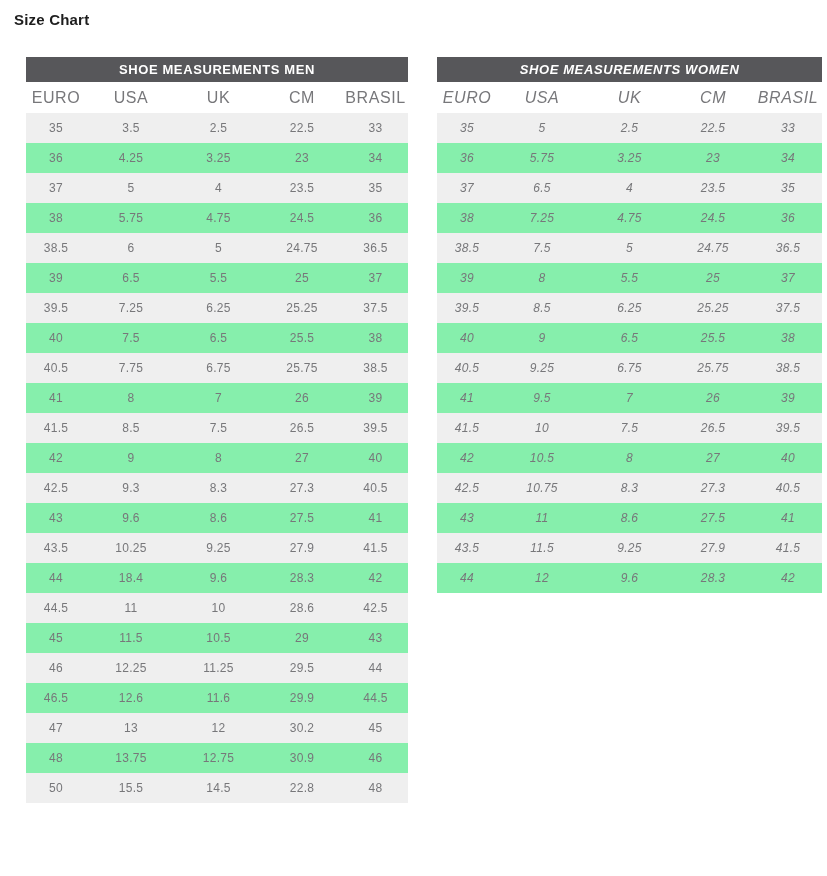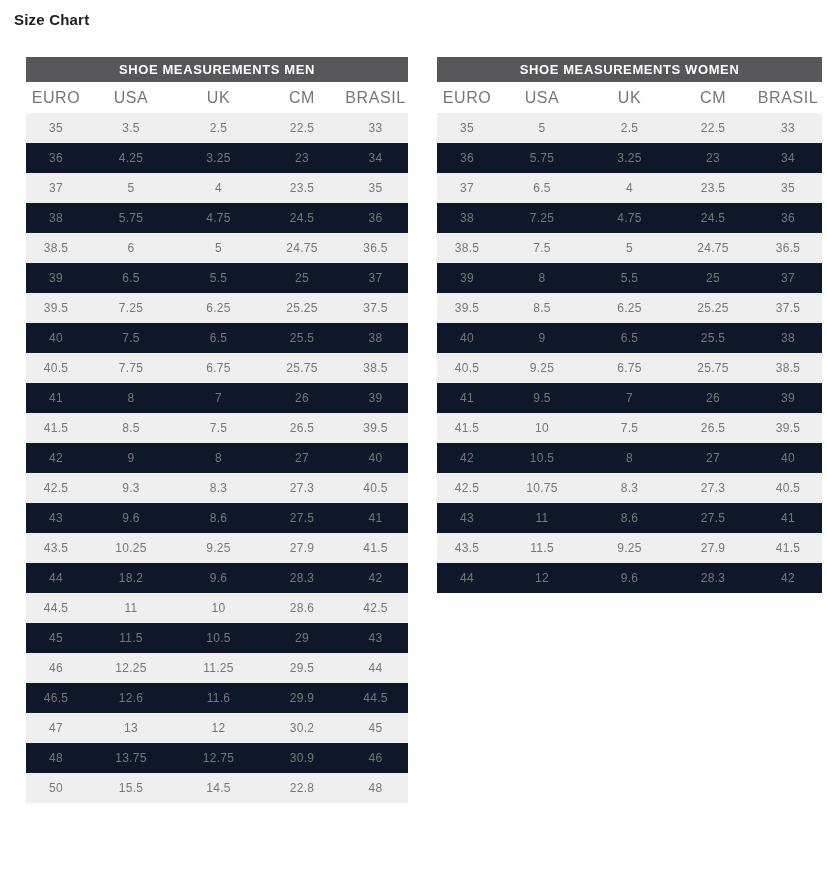--- a/index.html
+++ b/index.html
@@ -40,21 +40,21 @@
     top: 57px;
     display: flex;
     gap: 29px;
     align-items: flex-start;
   }
   table {
     border-collapse: collapse;
     table-layout: fixed;
   }
   .t-men { width: 382px; }
-  .t-women { width: 385px; }
+  .t-women { width: 385px; font-style: italic; }
   th.tbl-title {
     height: 25px;
     background: var(--header-bg);
     color: var(--header-text);
     font-size: 13px;
     font-weight: 700;
     letter-spacing: 0.6px;
     text-align: center;
     vertical-align: middle;
     padding: 0;
@@ -73,21 +73,21 @@
   }
   td {
     height: 30px;
     text-align: center;
     vertical-align: middle;
     font-size: 12px;
     color: var(--muted);
     letter-spacing: 0.3px;
     padding: 0;
   }
-  tbody tr { background: #0f172a; }
+  tbody tr { background: #86efac; }
   tbody tr:nth-child(odd) { background: var(--stripe); }
 </style>
 </head>
 <body>
 
 <div class="page">
   <h1 class="page-title">Size Chart</h1>
 
   <div class="tables">
     <table class="t-men">
@@ -211,21 +211,21 @@
           </tr>
           <tr>
             <td>43.5</td>
             <td>10.25</td>
             <td>9.25</td>
             <td>27.9</td>
             <td>41.5</td>
           </tr>
           <tr>
             <td>44</td>
-            <td>18.2</td>
+            <td>18.4</td>
             <td>9.6</td>
             <td>28.3</td>
             <td>42</td>
           </tr>
           <tr>
             <td>44.5</td>
             <td>11</td>
             <td>10</td>
             <td>28.6</td>
             <td>42.5</td>

